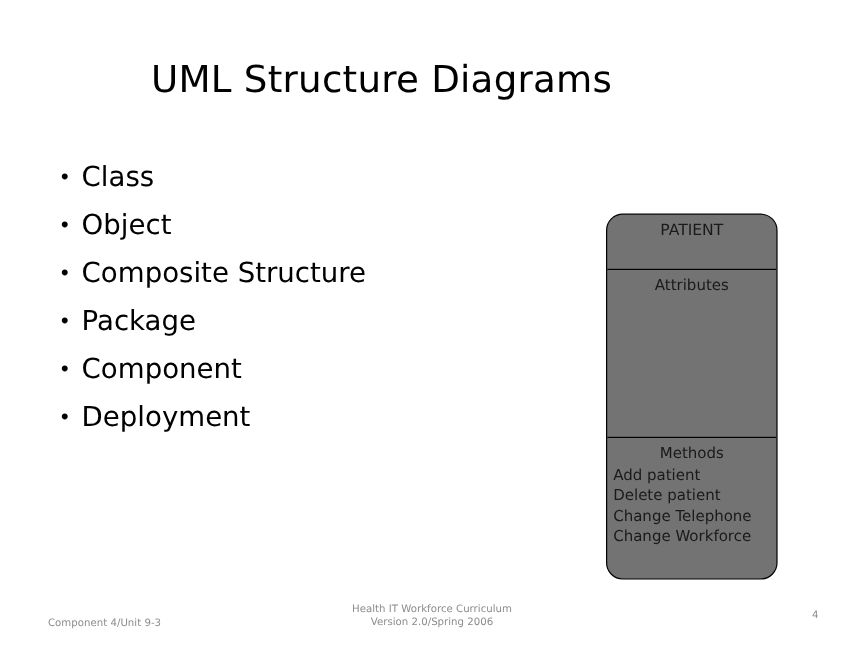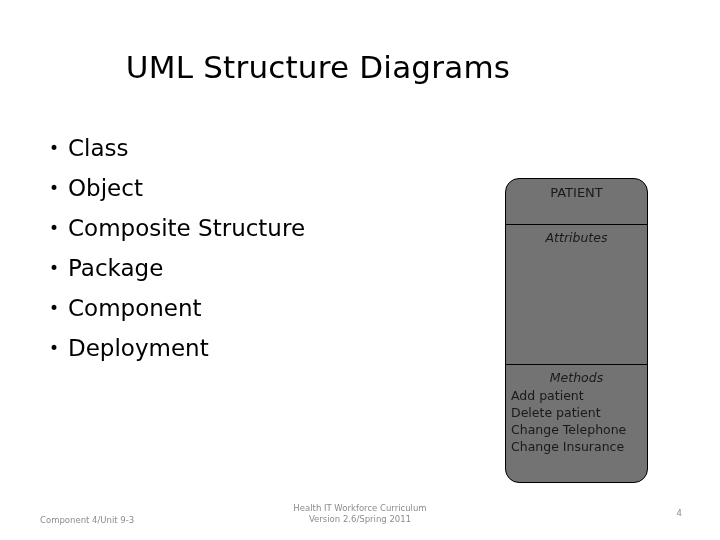--- a/index.html
+++ b/index.html
@@ -98,21 +98,20 @@
     color: #1a1a1a;
     white-space: nowrap;
   }
   .uml-compartment-title {
     text-align: center;
     font-size: 12.5px;
     line-height: 18px;
     padding-top: 4px;
     color: #1a1a1a;
     white-space: nowrap;
-    font-style: italic;
   }
   .uml-rows {
     margin: 0;
     padding: 0 0 0 5px;
     list-style: none;
   }
   .uml-row {
     font-size: 12.5px;
     line-height: 17px;
     color: #1a1a1a;
@@ -195,28 +194,28 @@
     <div class="uml-section uml-section-attrs">
       <div class="uml-compartment-title">Attributes</div>
     </div>
 
     <div class="uml-section uml-section-methods">
       <div class="uml-compartment-title">Methods</div>
       <ul class="uml-rows">
         <li class="uml-row">Add patient</li>
         <li class="uml-row">Delete patient</li>
         <li class="uml-row">Change Telephone</li>
-        <li class="uml-row">Change Insurance</li>
+        <li class="uml-row">Change Workforce</li>
       </ul>
     </div>
 
   </div>
 
   <div class="footer-left">Component 4/Unit 9-3</div>
 
   <div class="footer-center">
     <div>Health IT Workforce Curriculum</div>
-    <div>Version 2.6/Spring 2011</div>
+    <div>Version 2.0/Spring 2006</div>
   </div>
 
   <div class="footer-page">4</div>
 
 </div>
 
 </body></html>

